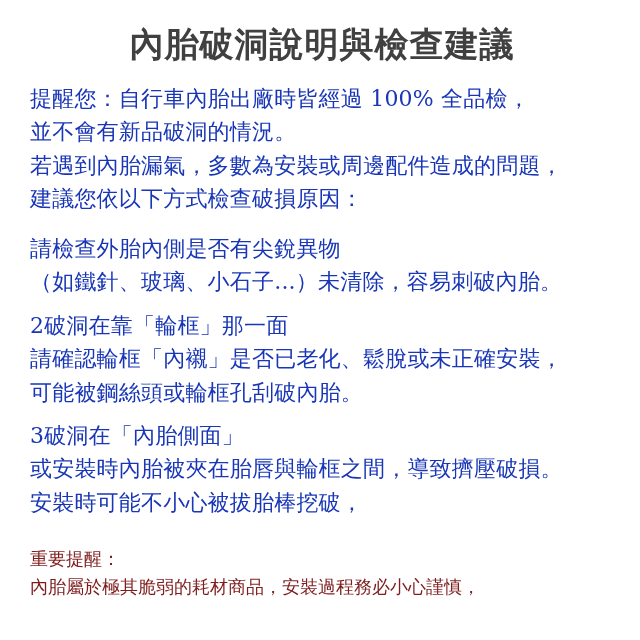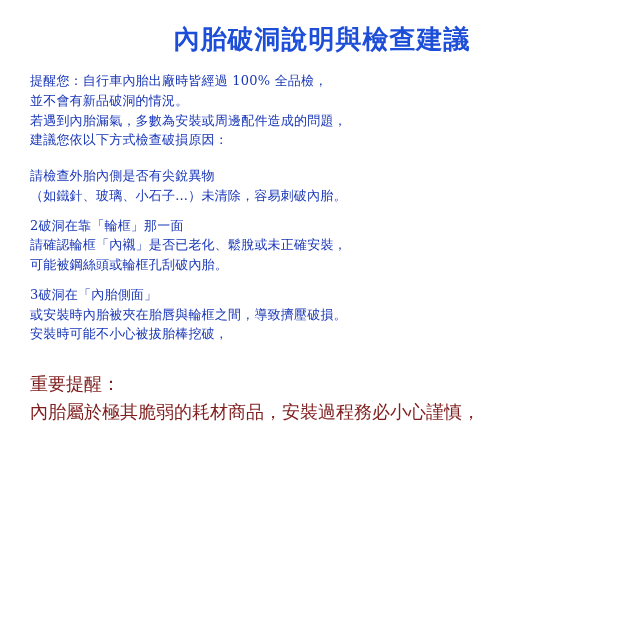--- a/index.html
+++ b/index.html
@@ -15,30 +15,30 @@
   }
   .page {
     width: 640px;
     height: 640px;
     box-sizing: border-box;
     padding: 18px 26px 10px 30px;
     position: relative;
   }
   .title {
     text-align: center;
-    color: #1d4ed8;
-    font-size: 26px;
+    color: #404040;
+    font-size: 34px;
     font-weight: bold;
     letter-spacing: 1px;
     margin: 4px 0 14px 0;
     font-family: "DejaVu Serif", "Liberation Serif", serif;
   }
   .body-text {
     color: #1836b6;
-    font-size: 13px;
+    font-size: 22px;
     line-height: 1.52;
     letter-spacing: 0.2px;
   }
   .line {
     white-space: pre;
   }
   .section {
     margin-bottom: 0;
   }
   .gap-sm { height: 10px; }

